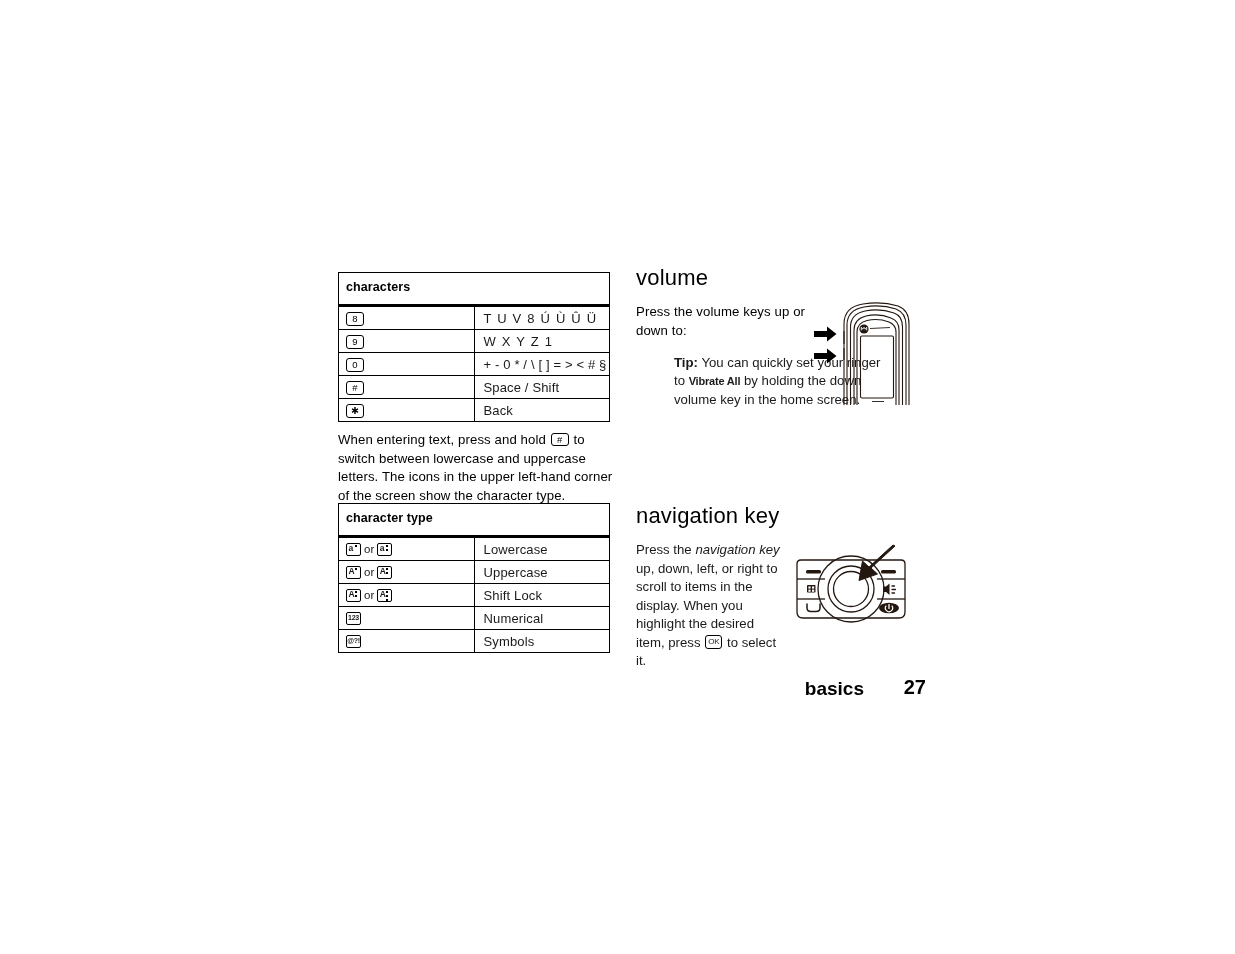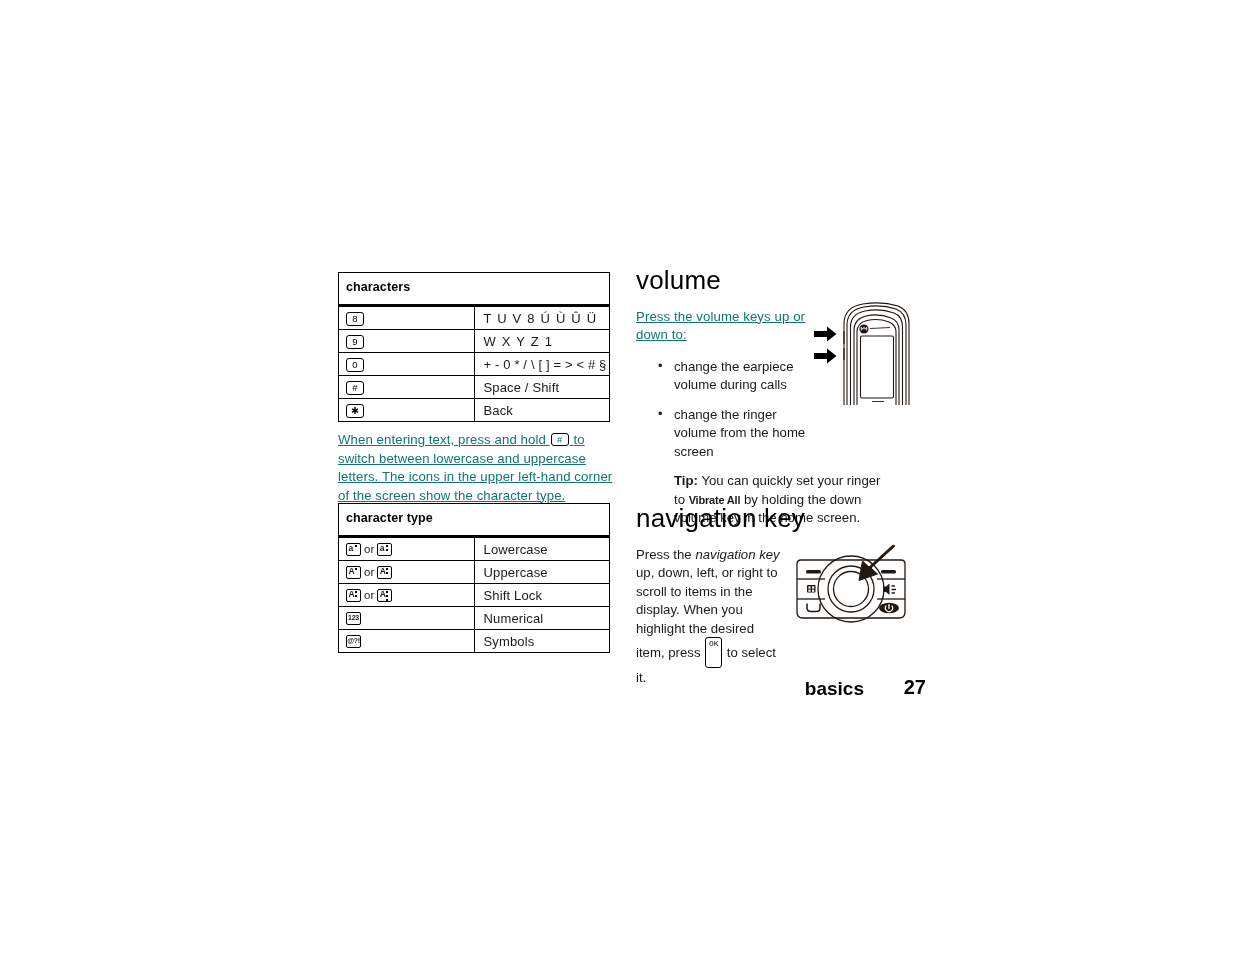--- a/index.html
+++ b/index.html
@@ -94,22 +94,21 @@
     box-sizing: content-box;
   }
   .keycap.inline-key {
     position: relative;
     top: -1px;
     margin: 0 1px;
   }
   .keycap.ok-key {
     font-size: 8px;
     letter-spacing: -0.2px;
-    padding: 0px 2px 18px 2px;
-    font-family: Liberation Mono, monospace;
+    padding: 0px 2px 1px 2px;
   }
   
   .chip {
     display: inline-block;
     border: 1.2px solid #000;
     border-radius: 2px;
     width: 13px;
     height: 11px;
     position: relative;
     vertical-align: middle;
@@ -153,39 +152,38 @@
     font-size: 11.5px;
     padding: 0 3px;
     color: #1a1a1a;
     vertical-align: middle;
   }
 
   
   .body-par {
     font-size: 13.2px;
     line-height: 18.5px;
-    color: #0f766e;
+    color: #000000;
     letter-spacing: 0.1px;
-    text-decoration: underline;
   }
   #left-par {
     position: absolute;
     left: 338px;
     top: 418px;
     width: 278px;
   }
   #table2-wrap {
     position: absolute;
     left: 338px;
     top: 503px;
   }
 
   
   .sec-heading {
-    font-size: 26px;
+    font-size: 22px;
     font-weight: normal;
     letter-spacing: 0.2px;
     margin: 0 0 8px 0;
     line-height: 1.1;
     color: #000;
   }
 
   
   #volume-block { position: absolute; left: 636px; top: 266px; width: 292px; }
   #vol-text { width: 175px; }
@@ -400,24 +398,20 @@
           </td>
           <td class="cell-val">Symbols</td>
         </tr>
       </tbody>
     </table>
   </div>
 
   <div id="volume-block">
     <h2 class="sec-heading">volume</h2>
     <p id="vol-text" class="body-par">Press the volume keys up or down to:</p>
-    <ul class="bullet-list">
-      <li>change the earpiece volume during calls</li>
-      <li>change the ringer volume from the home screen</li>
-    </ul>
     <p class="tip-par"><span class="tip-label">Tip:</span>
       <span>You can quickly set your ringer to</span>
       <span class="vibrate-all">Vibrate All</span>
       <span>by holding the down volume key in the home screen.</span>
     </p>
   </div>
 
   <div id="phone-figure">
     <svg width="100" height="108" viewBox="0 0 100 108" xmlns="http://www.w3.org/2000/svg">
       <g fill="none" stroke="#231710" stroke-width="1.1" stroke-linejoin="round">

